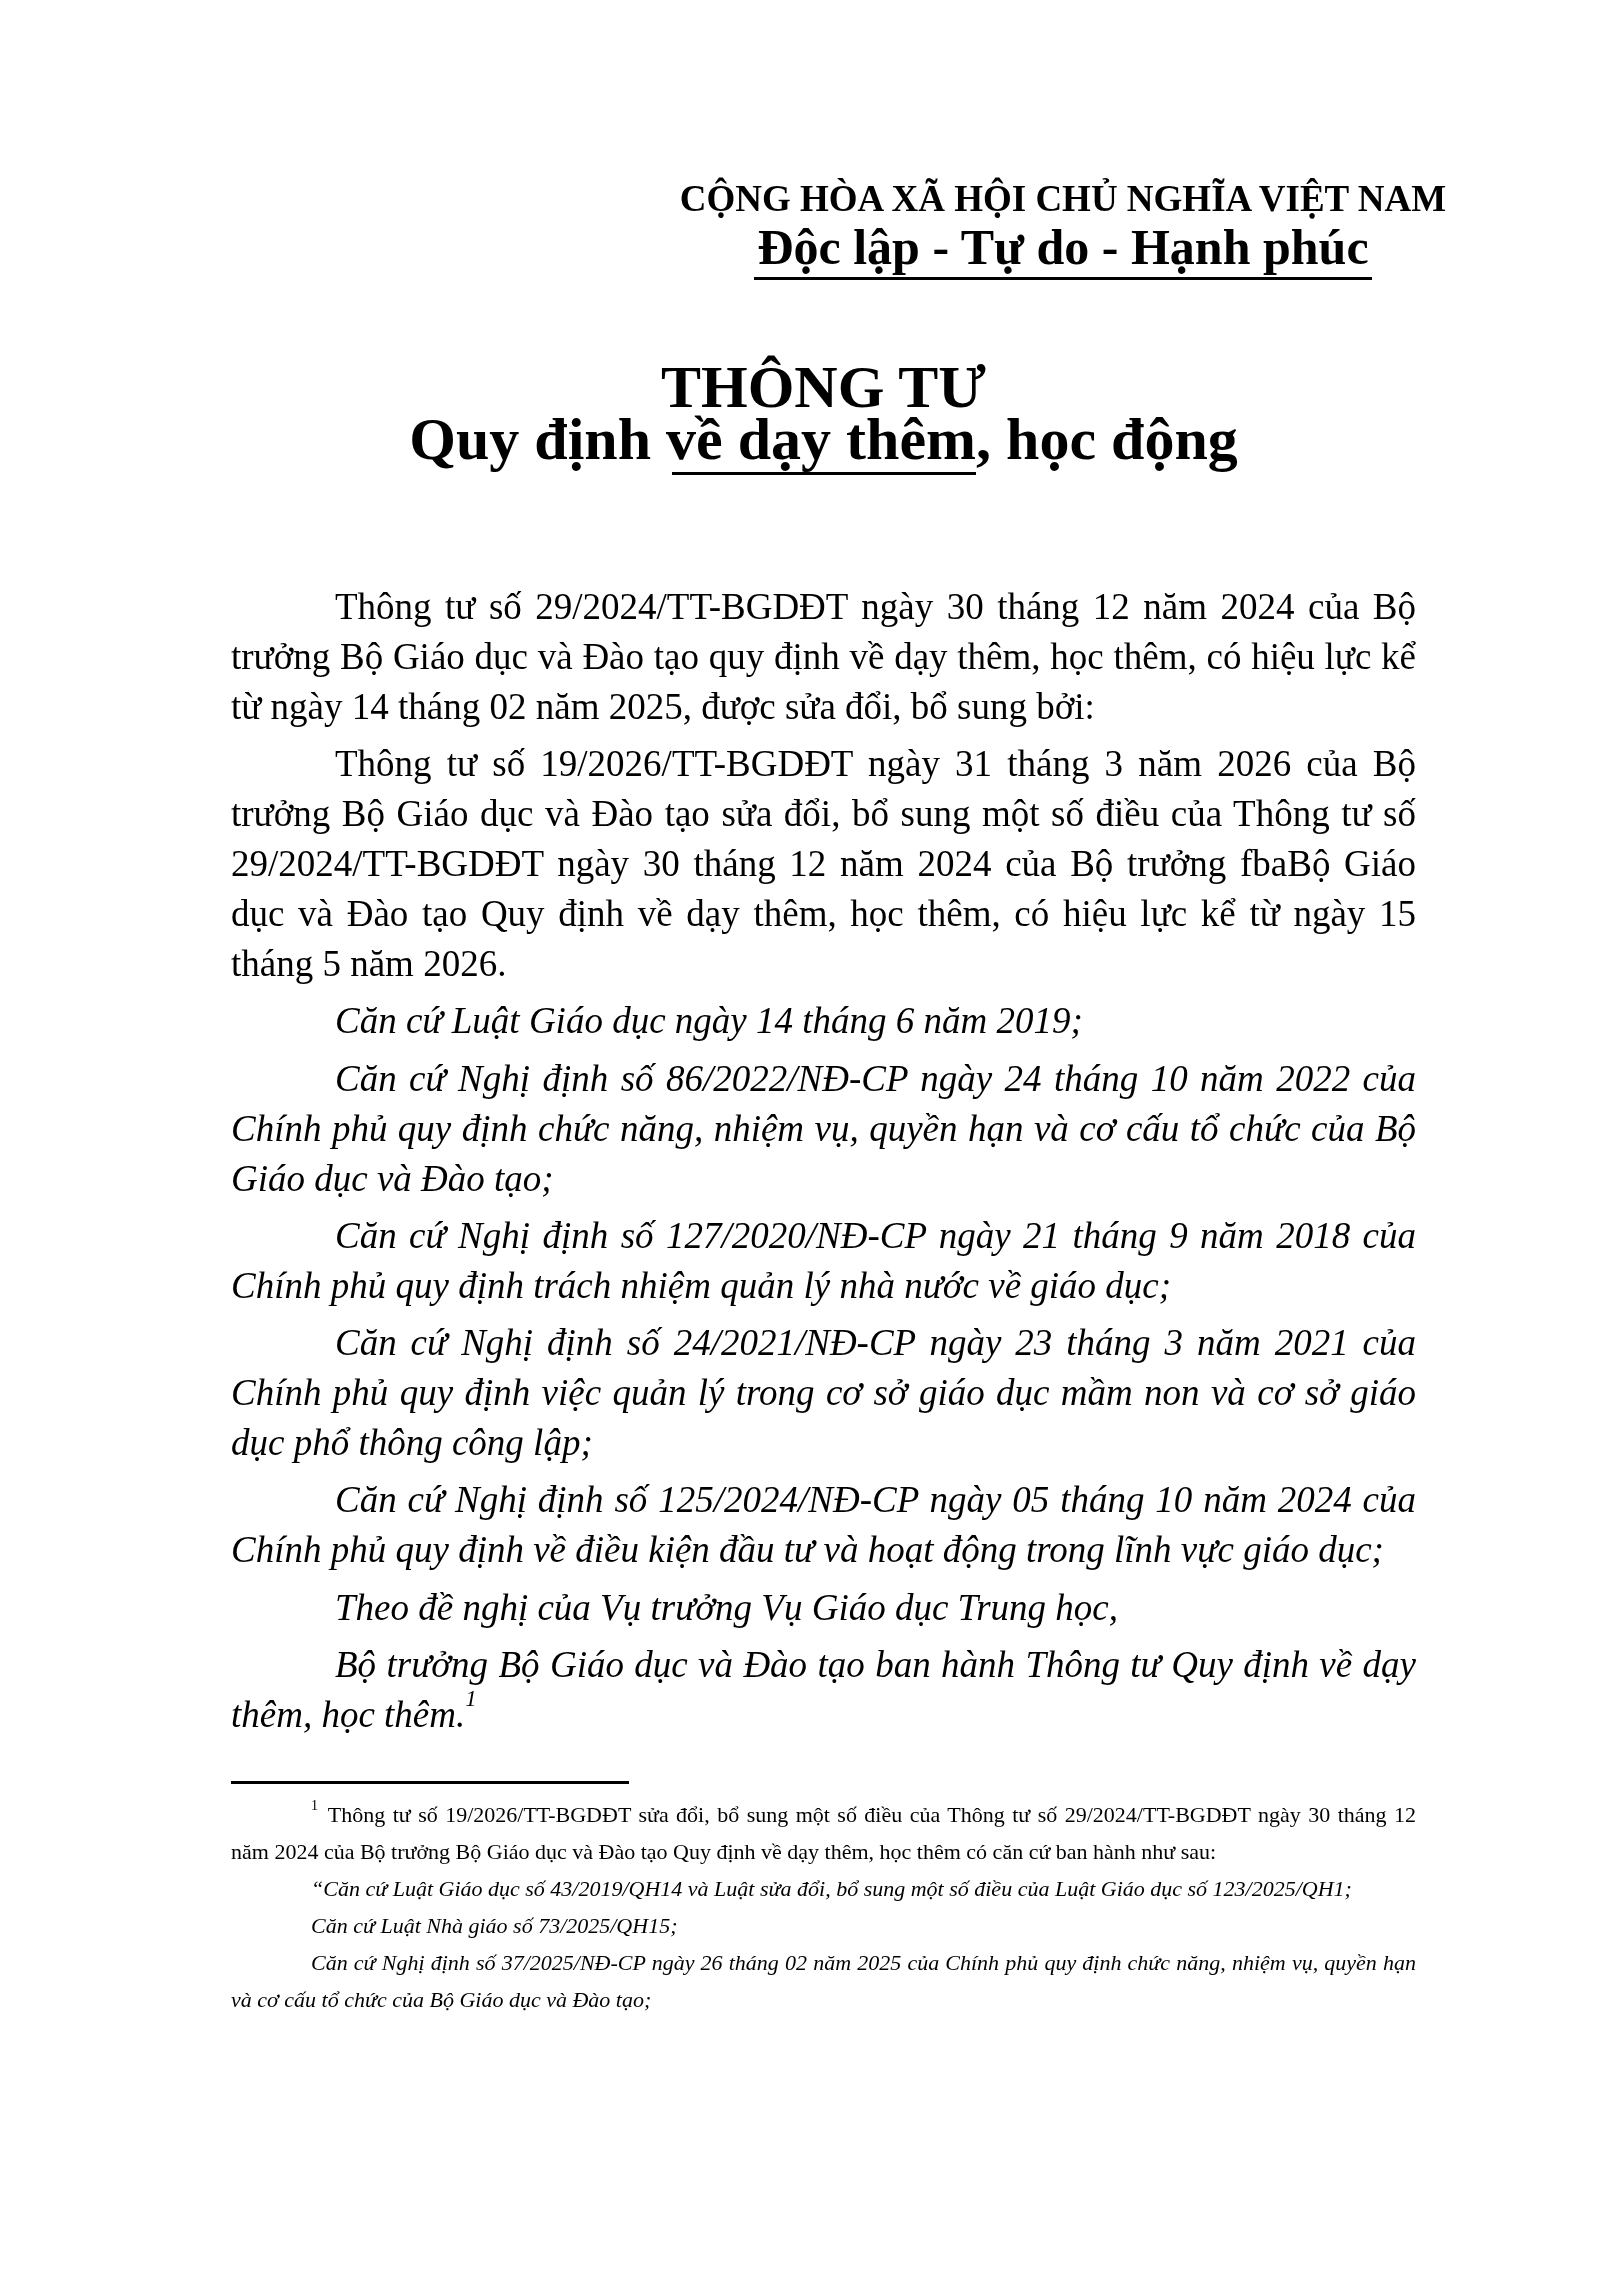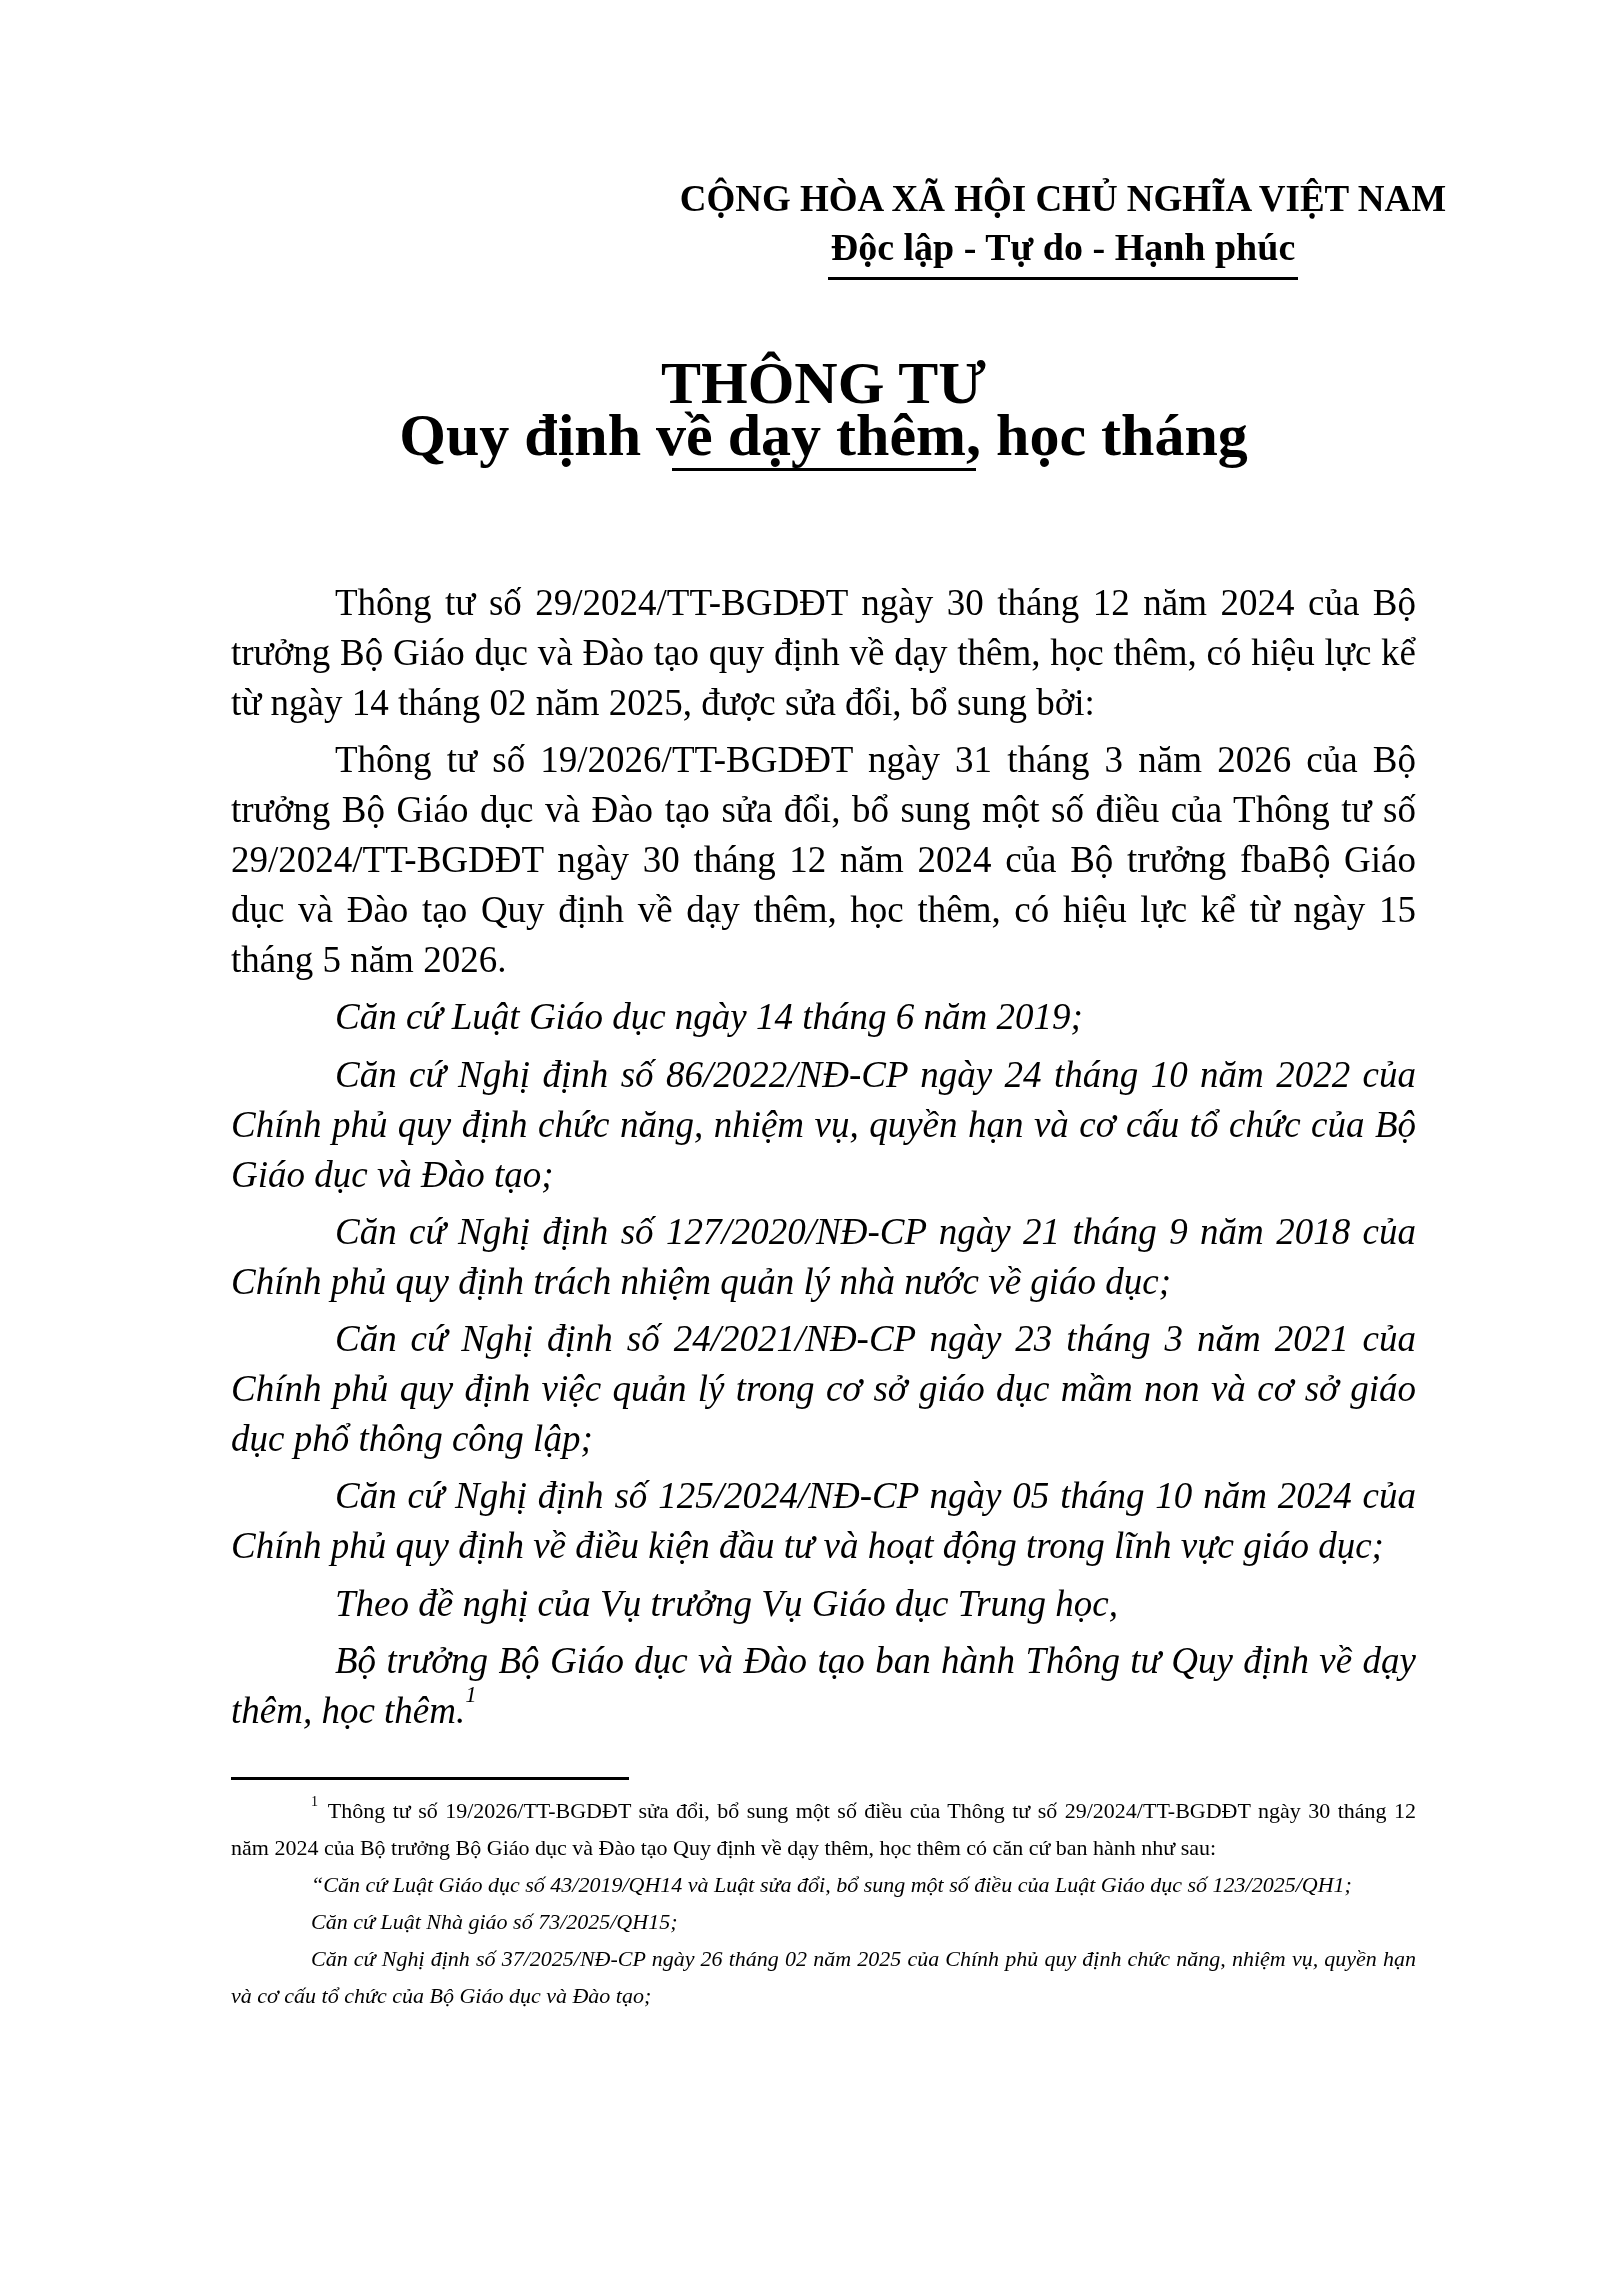--- a/index.html
+++ b/index.html
@@ -31,21 +31,21 @@
     font-weight: bold;
     font-size: 37px;
     line-height: 50px;
   }
   .nat-motto-line {
     line-height: 60px;
   }
   .nat-motto {
     display: inline-block;
     font-weight: bold;
-    font-size: 38px;
+    font-size: 50px;
     line-height: 47px;
     padding: 0 3.2px 5.7px 3.2px;
     border-bottom: 3.2px solid #000000;
   }
   
   .doc-title-block {
     margin-top: 71px;
     text-align: center;
   }
   .doc-title, .doc-subtitle {
@@ -108,21 +108,21 @@
 
   <div class="nat-header">
     <div class="nat-title">CỘNG HÒA XÃ HỘI CHỦ NGHĨA VIỆT NAM</div>
     <div class="nat-motto-line">
       <span class="nat-motto">Độc lập - Tự do - Hạnh phúc</span>
     </div>
   </div>
 
   <div class="doc-title-block">
     <div class="doc-title">THÔNG TƯ</div>
-    <div class="doc-subtitle">Quy định về dạy thêm, học tháng</div>
+    <div class="doc-subtitle">Quy định về dạy thêm, học động</div>
     <div class="title-underline"></div>
   </div>
 
   <div class="body-text">
     <p><span>Thông tư số 29/2024/TT-BGDĐT ngày 30 tháng 12 năm 2024 của Bộ trưởng Bộ Giáo dục và Đào tạo quy định về dạy thêm, học thêm, có hiệu lực kể từ ngày 14 tháng 02 năm 2025, được sửa đổi, bổ sung bởi:</span></p>
     <p><span>Thông tư số 19/2026/TT-BGDĐT ngày 31 tháng 3 năm 2026 của Bộ trưởng Bộ Giáo dục và Đào tạo sửa đổi, bổ sung một số điều của Thông tư số 29/2024/TT-BGDĐT ngày 30 tháng 12 năm 2024 của Bộ trưởng fbaBộ Giáo dục và Đào tạo Quy định về dạy thêm, học thêm, có hiệu lực kể từ ngày 15 tháng 5 năm 2026.</span></p>
     <p class="italic"><span>Căn cứ Luật Giáo dục ngày 14 tháng 6 năm 2019;</span></p>
     <p class="italic"><span>Căn cứ Nghị định số 86/2022/NĐ-CP ngày 24 tháng 10 năm 2022 của Chính phủ quy định chức năng, nhiệm vụ, quyền hạn và cơ cấu tổ chức của Bộ Giáo dục và Đào tạo;</span></p>
     <p class="italic"><span>Căn cứ Nghị định số 127/2020/NĐ-CP ngày 21 tháng 9 năm 2018 của Chính phủ quy định trách nhiệm quản lý nhà nước về giáo dục;</span></p>
     <p class="italic"><span>Căn cứ Nghị định số 24/2021/NĐ-CP ngày 23 tháng 3 năm 2021 của Chính phủ quy định việc quản lý trong cơ sở giáo dục mầm non và cơ sở giáo dục phổ thông công lập;</span></p>

